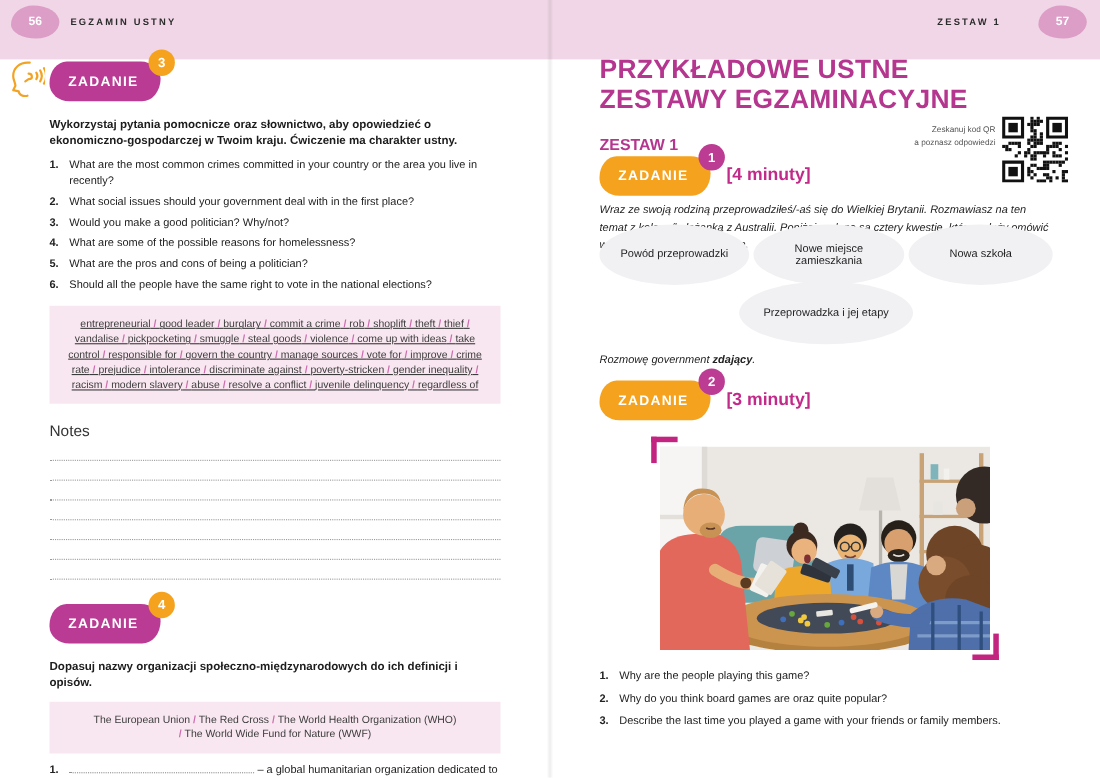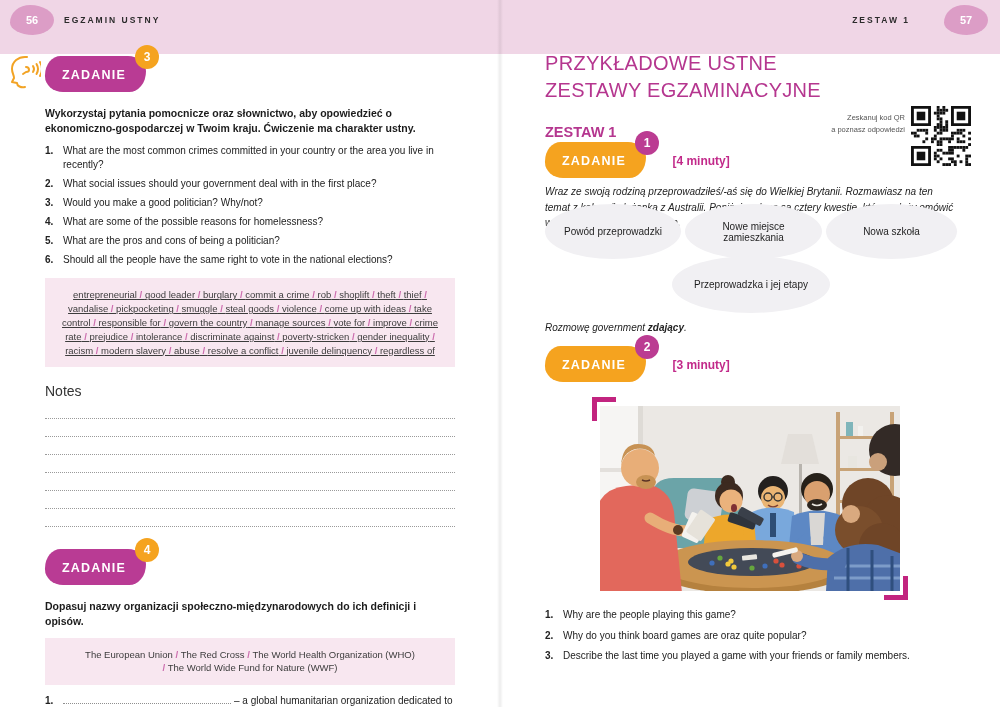--- a/index.html
+++ b/index.html
@@ -25,21 +25,21 @@
   .badge { position:relative; display:inline-block; padding:9px 20px 9px 17px;
            border-radius:26px 30px 28px 30px / 32px 26px 34px 26px; }
   .badge .lbl { color:#fff; font-weight:bold; font-size:12.5px; letter-spacing:1.2px; }
   .badge.magenta { background:#b93b94; }
   .badge.orange  { background:#f5a31f; }
   .badge-num { position:absolute; top:-11px; right:-13px; width:24px; height:24px; border-radius:50%;
                color:#fff; font-weight:bold; font-size:12px; display:flex; align-items:center; justify-content:center; }
   .badge-num.orange  { background:#f5a31f; }
   .badge-num.magenta { background:#bb3c92; }
   .speak-icon { position:absolute; left:-36px; top:-2px; }
-  .duration { display:inline-block; margin-left:22px; color:#c22a8a; font-weight:bold; font-size:12px; vertical-align:middle; }
+  .duration { display:inline-block; margin-left:10px; color:#c22a8a; font-weight:bold; font-size:16px; vertical-align:middle; }
 
   
   .page-left { position:absolute; left:45px; top:38px; width:410px; }
   .instr { font-weight:bold; font-size:10.5px; line-height:1.45; margin-top:10px; color:#1c1c1c; }
   .qlist { margin-top:8px; }
   .qrow { display:flex; margin-bottom:5.5px; font-size:10px; line-height:1.35; }
   .qrow .num { width:18px; font-weight:bold; flex:none; }
   .pink-box { margin-top:12px; background:#f8e7f0; padding:10px 14px; text-align:center;
               font-size:9.5px; line-height:1.45; color:#3c3c3c;text-decoration:underline; }
   .pink-box .sep { color:#cc6cae; font-weight:bold; }
@@ -49,22 +49,22 @@
   .t4-badge { margin-top:22px; }
   .org-box { margin-top:8px; }
   .org-box .inner { display:inline-block; max-width:330px; }
   .titems { margin-top:9px; }
   .titem { display:flex; margin-bottom:6px; font-size:10px; line-height:1.4; }
   .titem .num { width:18px; font-weight:bold; flex:none; }
   .blank { display:inline-block; width:168px; height:8px; border-bottom:1.5px dotted #8f8f8f; margin-right:3px; }
 
   
   .page-right { position:absolute; left:545px; top:38px; width:430px; height:669px; }
-  .r-title { position:absolute; left:0; top:12px; color:#b5368f; font-weight:normal;
-             font-size:20px; line-height:27px; letter-spacing:0.3px; }
+  .r-title { position:absolute; left:0; top:12px; color:#b5368f; font-weight:bold;
+             font-size:24px; line-height:27px; letter-spacing:0.3px; }
   .r-zestaw { position:absolute; left:0; top:86px; color:#b5368f; font-weight:bold; font-size:14.5px; }
   .qr-caption { position:absolute; left:230px; top:74px; width:130px; text-align:right;
                 font-size:7.5px; line-height:1.6; color:#555; }
   .qr-box { position:absolute; left:366px; top:68px; }
   .r-badge1 { position:absolute; left:0; top:104px; }
   .r-instr1 { position:absolute; left:0; top:146px; width:414px; font-style:italic;
               font-size:10px; line-height:1.55; color:#222; }
   .topic { position:absolute; background:#f1f0f3; border-radius:50%;
            display:flex; align-items:center; justify-content:center;
            font-size:10px; color:#1e1e1e; text-align:center; padding:0 12px; }

